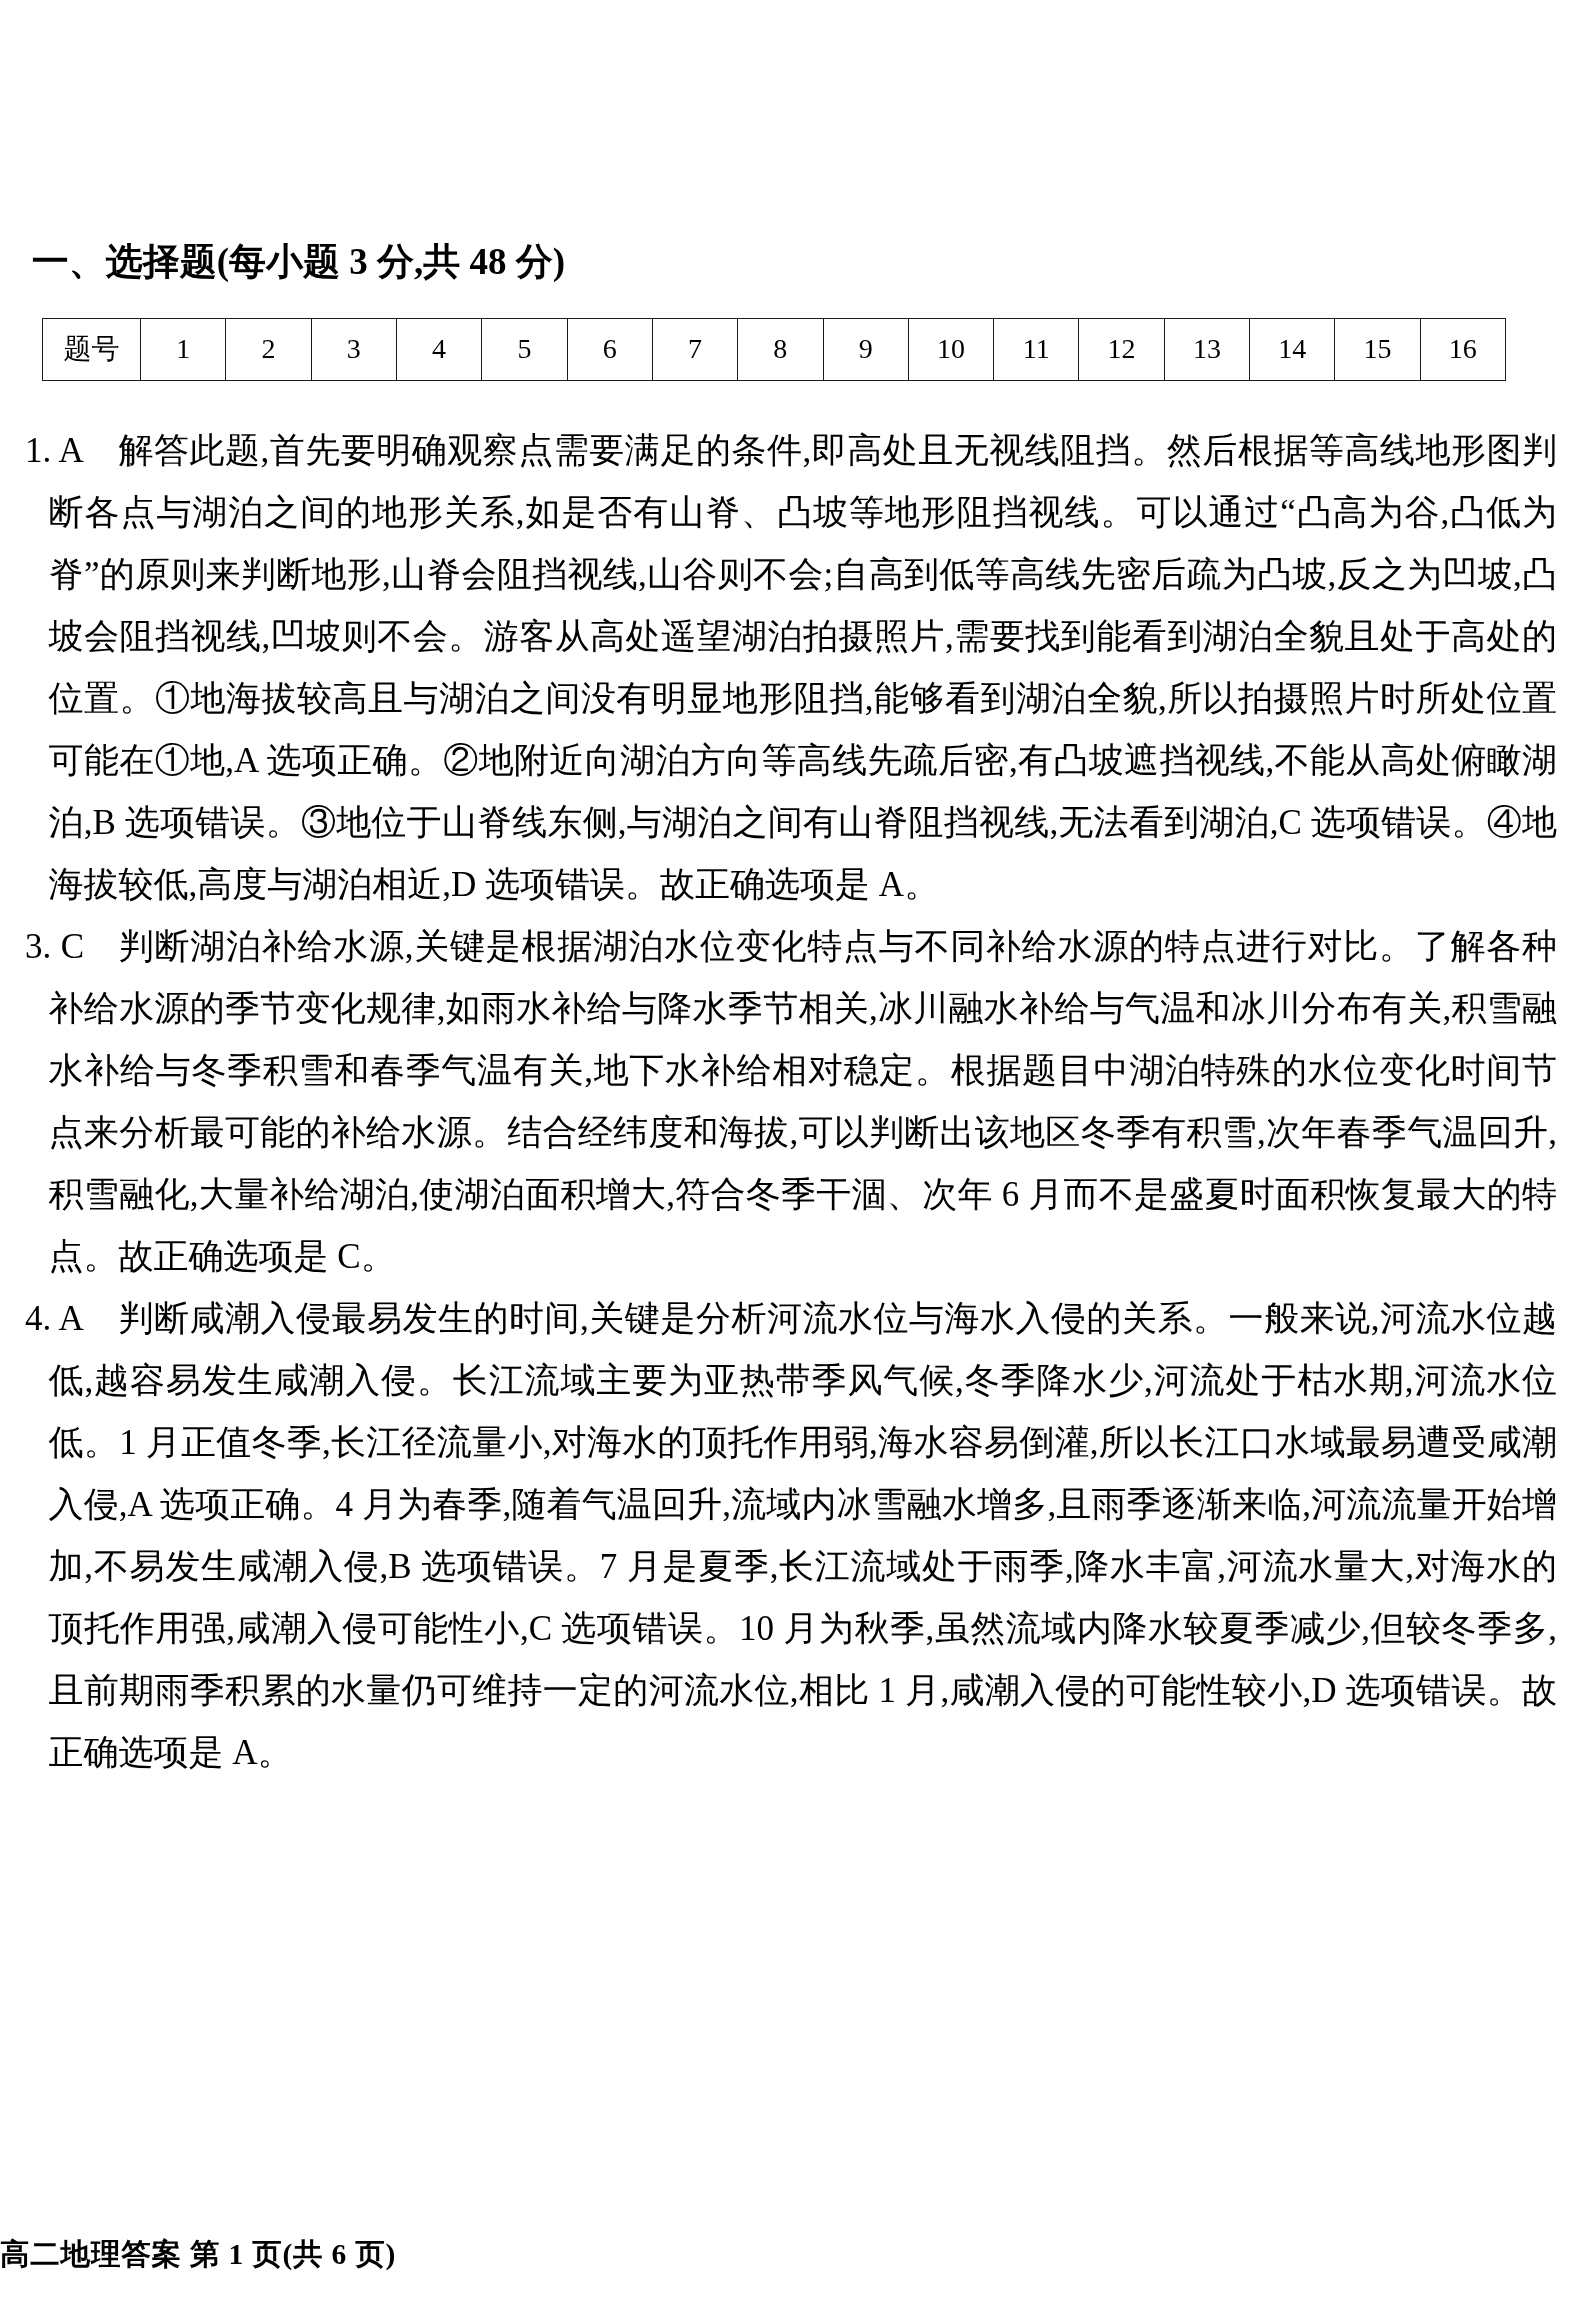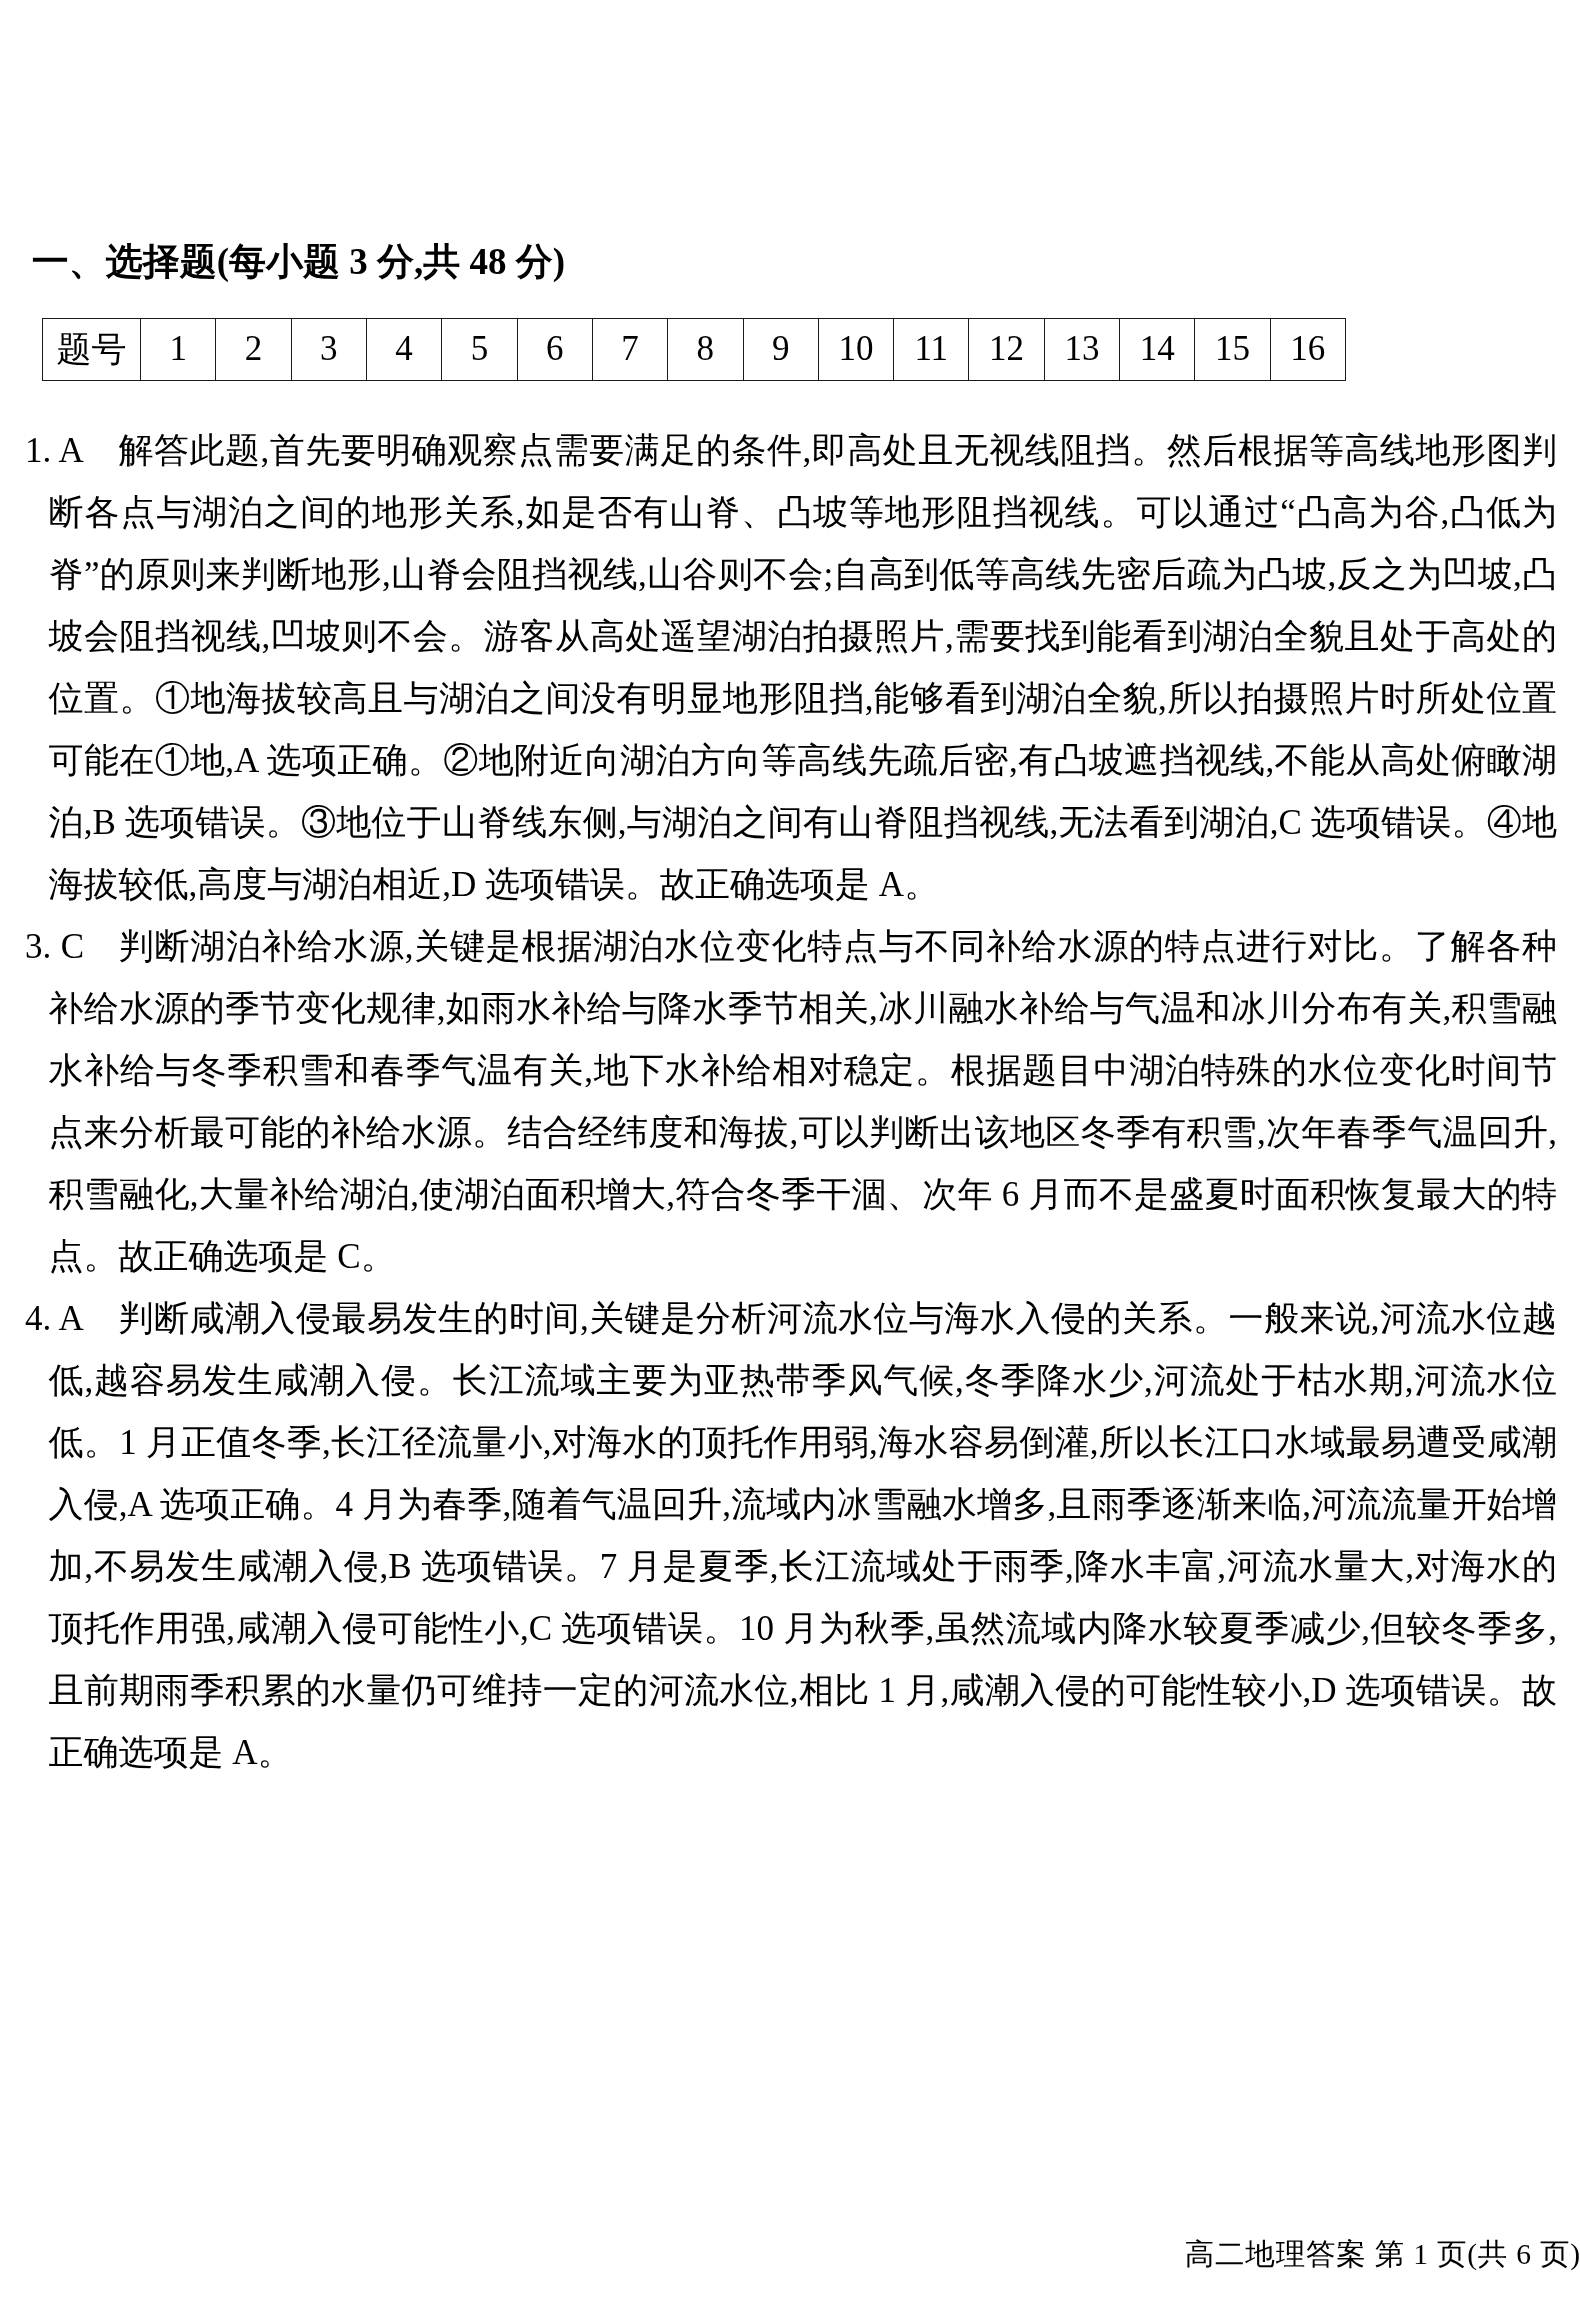--- a/index.html
+++ b/index.html
@@ -29,24 +29,24 @@
   }
   .section-heading{
     margin:123px 0 0 6.7px;
     font-family:Liberation Serif, serif;
     font-weight:bold;
     font-size:37px;
     line-height:1.15;
   }
   table.answers{
     margin:34px 0 0 17px;
-    width:1304px;
+    width:1464px;
     border-collapse:collapse;
     table-layout:fixed;
-    font-size:35px;
+    font-size:28px;
   }
   table.answers td{
     border:1.7px solid #1a1a1a;
     text-align:center;
     height:61px;
     padding:0;
     overflow:hidden;
   }
   table.answers col.label-col{width:98px;}
   .body-text{
@@ -62,23 +62,24 @@
   }
   .exp-label{
     margin-right:34px;
     white-space:nowrap;
   }
   .footer{
     position:absolute;
     left:0;
     bottom:44px;
     width:100%;
-    text-align:right;
+    text-align:left;
     font-size:29.5px;
     letter-spacing:0.8px;
+    font-weight:bold;
   }
 </style>
 </head>
 <body>
 
 <div class="page">
 
 
   <div class="section-heading">一、选择题(每小题 3 分,共 48 分)</div>
 

